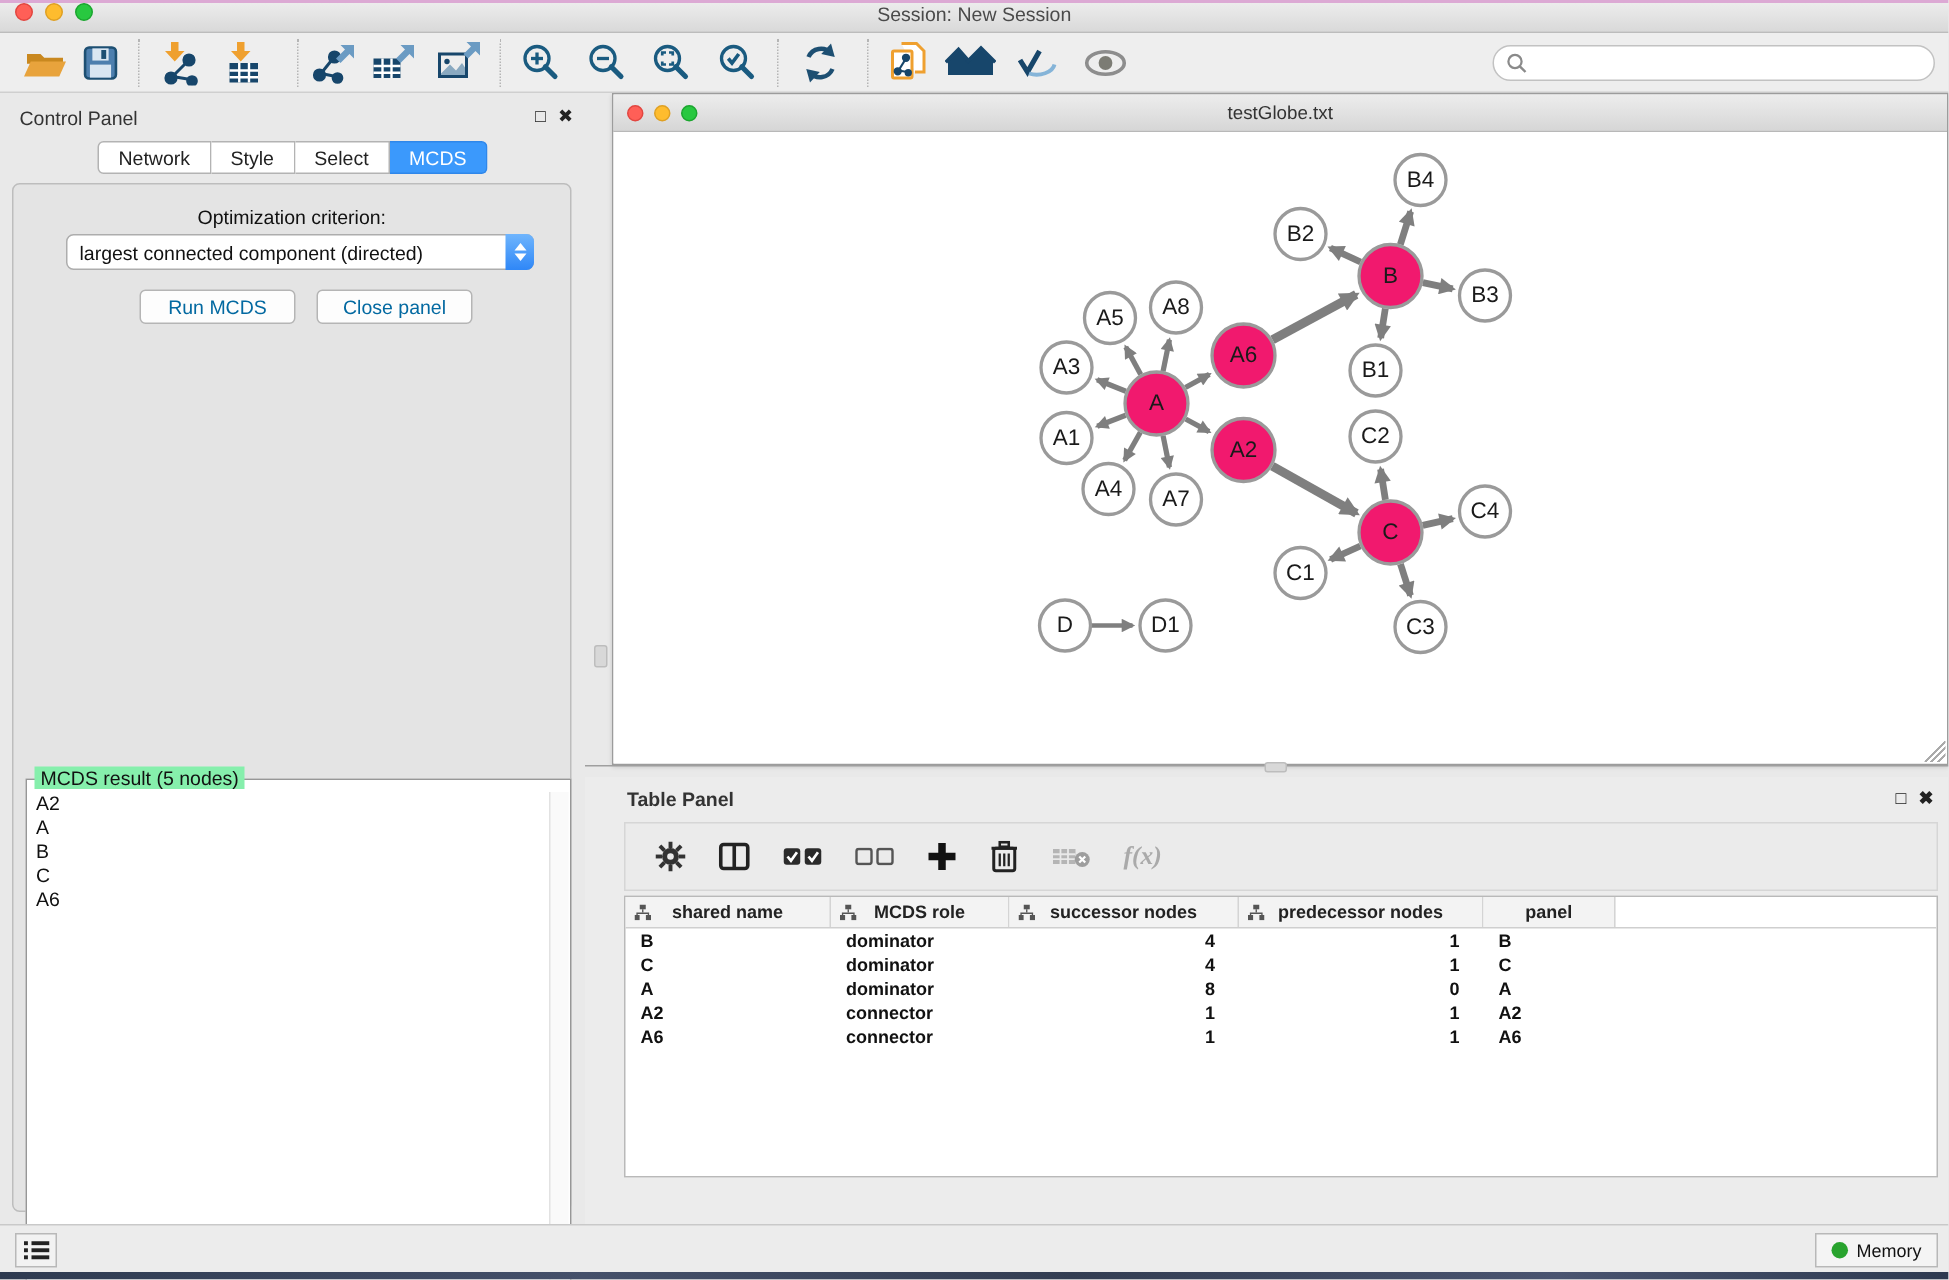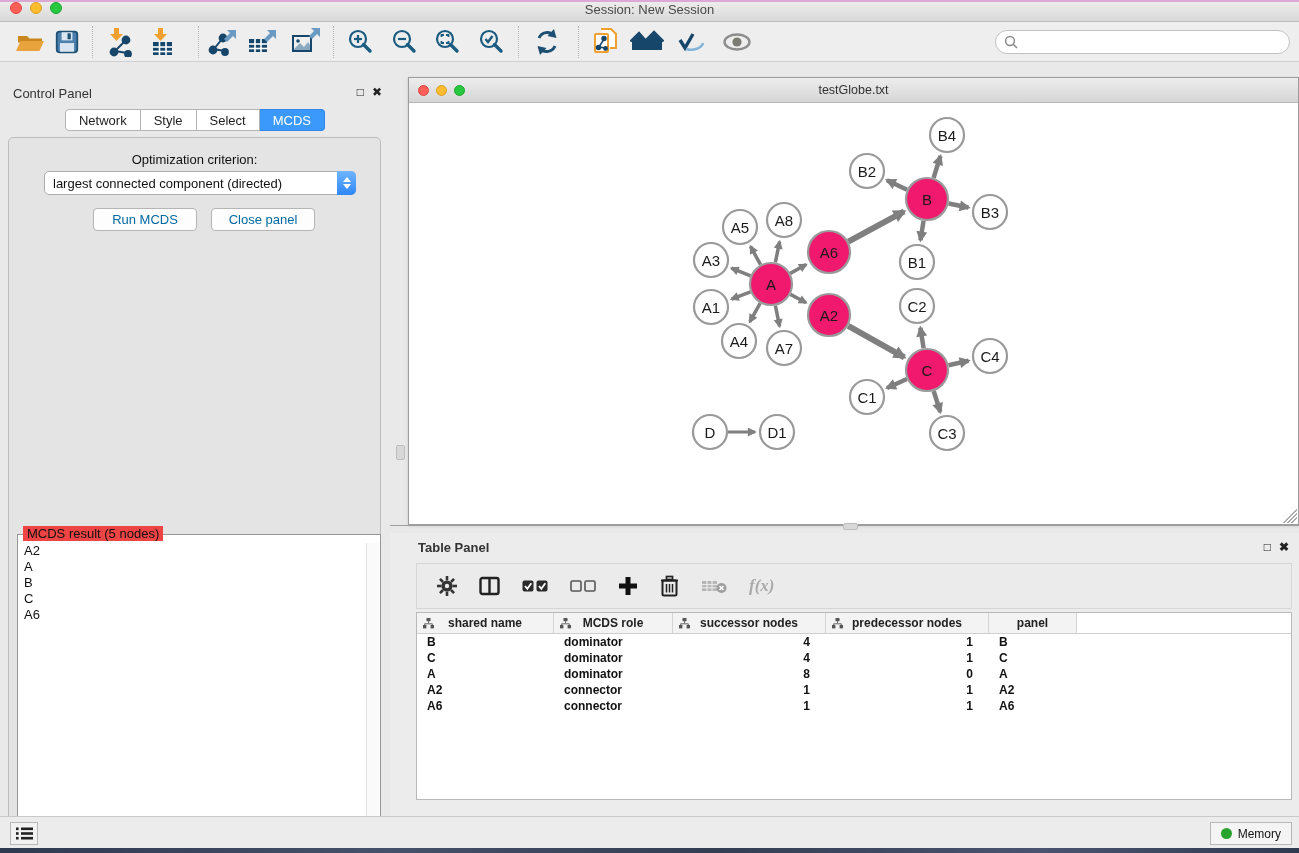--- a/index.html
+++ b/index.html
@@ -27,21 +27,21 @@
   .toolbar { position:absolute; left:0; top:22px; width:100%; height:40px; background:#eeeeee;
       border-bottom:1px solid #cfcfcf; }
   .tbtn { position:absolute; top:50%; transform:translateY(-50%); display:flex; align-items:center;
       justify-content:center; cursor:default; }
   .tsep { position:absolute; top:4px; height:32px; width:0; border-left:1px dotted #b5b5b5; }
   .searchbox { position:absolute; left:995px; top:8px; width:295px; height:24px; background:#fff;
       border:1px solid #c2c2c2; border-radius:13px; display:flex; align-items:center; padding-left:8px; }
   .searchbox input { border:none; outline:none; flex:1; font-size:12px; margin-left:5px; background:transparent; }
 
   
-  .main { position:absolute; left:0; top:62px; width:1299px; height:754px;margin-top:15px; }
+  .main { position:absolute; left:0; top:62px; width:1299px; height:754px; }
 
   
   .control-panel { position:absolute; left:0; top:0; width:390px; height:754px; background:#e9e9e9; }
   .cp-header { position:relative; height:30px; }
   .cp-title { position:absolute; left:13px; top:9px; font-size:13px; color:#333; }
   .panel-btns { position:absolute; right:8px; top:8px; display:flex; gap:8px; font-size:12px; color:#222; }
   .panel-btns span { cursor:default; line-height:14px; }
   .tabrow { position:absolute; left:0; width:100%; display:flex; justify-content:center; }
   .cp-tabs { top:32px; }
   .tab { height:22px; padding:0 13px; display:flex; align-items:center; font-size:13px; color:#222;
@@ -61,21 +61,21 @@
   .dd-stepper i { width:0; height:0; border-left:4px solid transparent; border-right:4px solid transparent; }
   .dd-stepper .up { border-bottom:5px solid #fff; }
   .dd-stepper .down { border-top:5px solid #fff; }
   .cp-buttons { position:absolute; left:0; top:70px; width:100%; }
   .btn { position:absolute; height:23px; background:#fdfdfd; border:1px solid #b5b5b5; border-radius:4px;
       font-size:13px; color:#0369a1; display:flex; align-items:center; justify-content:center; cursor:default; }
   .btn-run { left:84px; width:104px; }
   .btn-close { left:202px; width:104px; }
   .fieldset { position:absolute; left:8px; top:396px; width:364px; height:340px; border:1px solid #979797;
       background:#fff; }
-  .fieldset-legend { position:absolute; left:5px; top:-9px; background:#ef4444; padding:0 4px;
+  .fieldset-legend { position:absolute; left:5px; top:-9px; background:#86efac; padding:0 4px;
       font-size:13px; color:#111; }
   .mcds-list { position:absolute; left:1px; top:8px; bottom:1px; right:14px; overflow:hidden; }
   .mcds-item { font-size:13px; color:#111; line-height:16px; padding-left:5px; }
   .vscroll { position:absolute; right:1px; top:8px; bottom:1px; width:13px; background:#fafafa;
       border-left:1px solid #e2e2e2; }
 
   
   .v-divider-handle { position:absolute; left:396px; top:368px; width:9px; height:15px; background:#d8d8d8;
       border:1px solid #bdbdbd; border-radius:2px; }
   .h-divider { position:absolute; left:390px; top:448px; width:909px; height:1px; background:#9f9f9f; }

